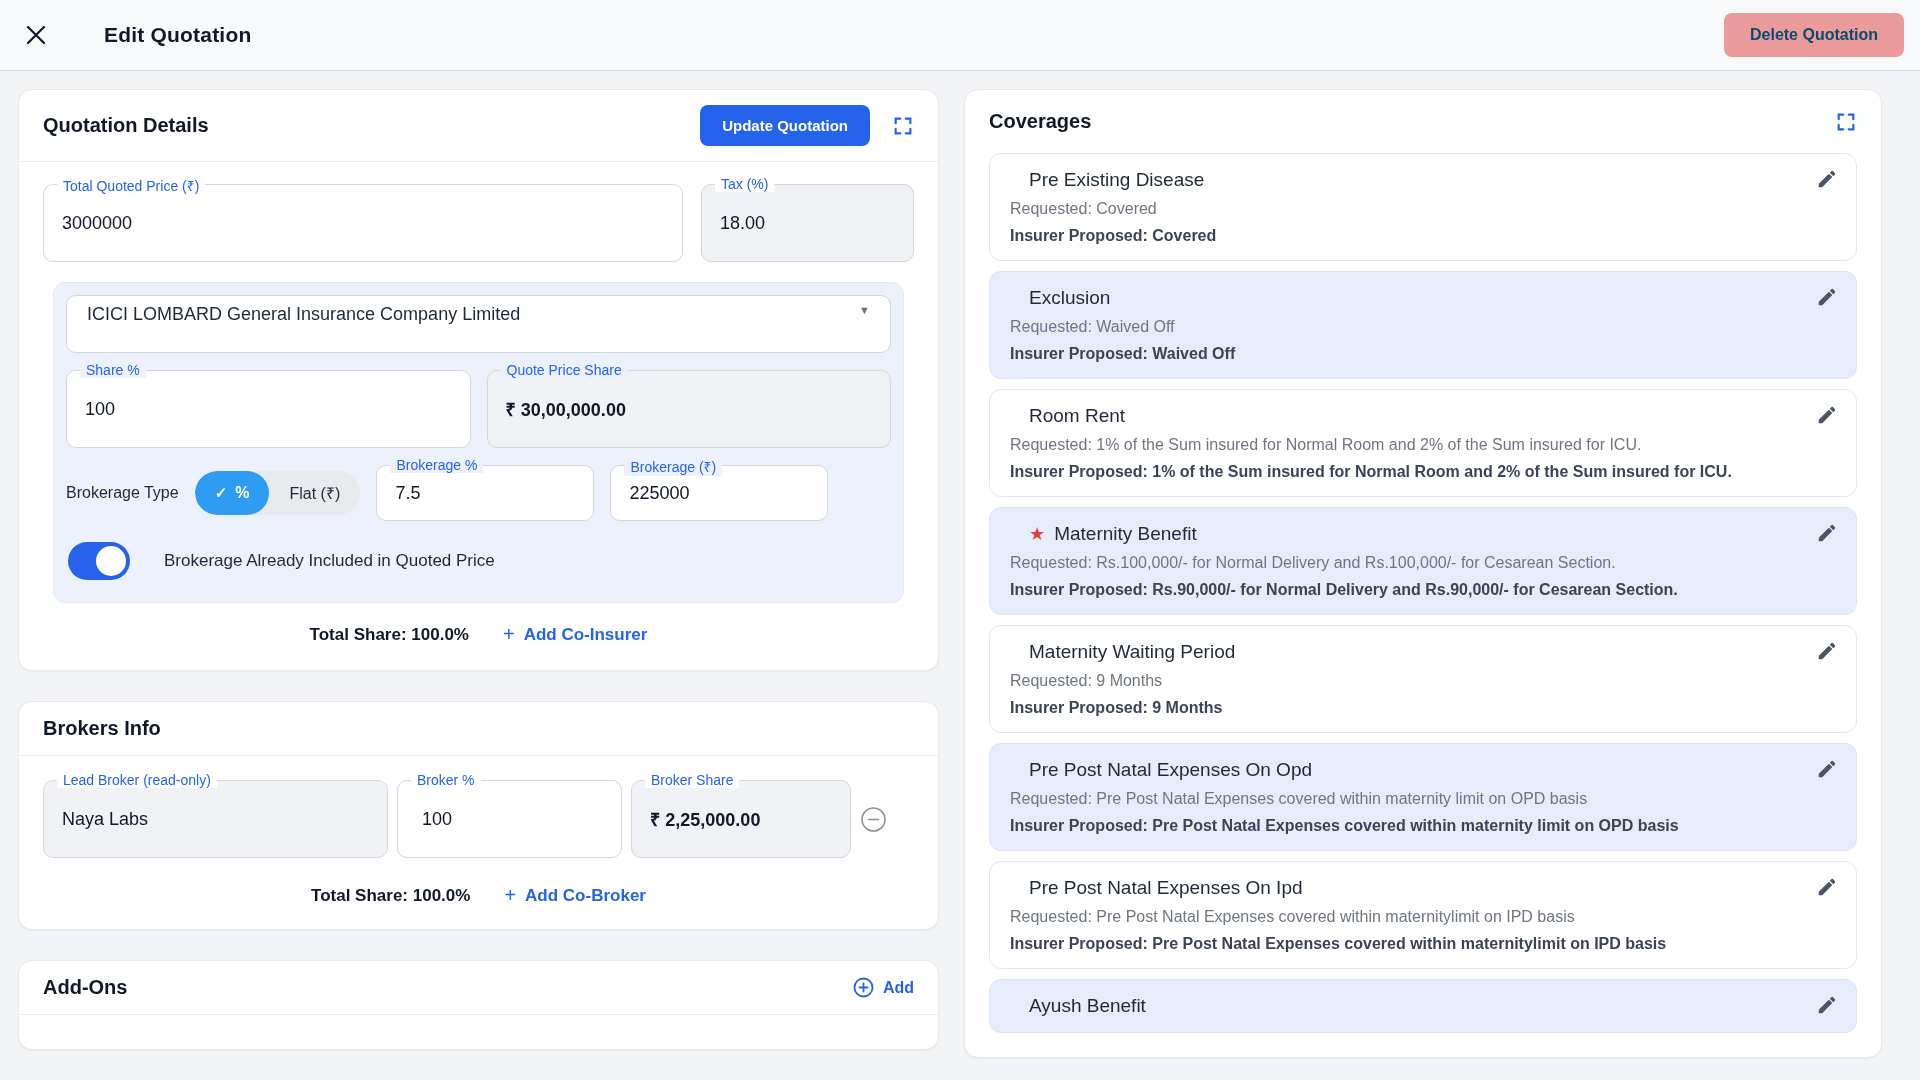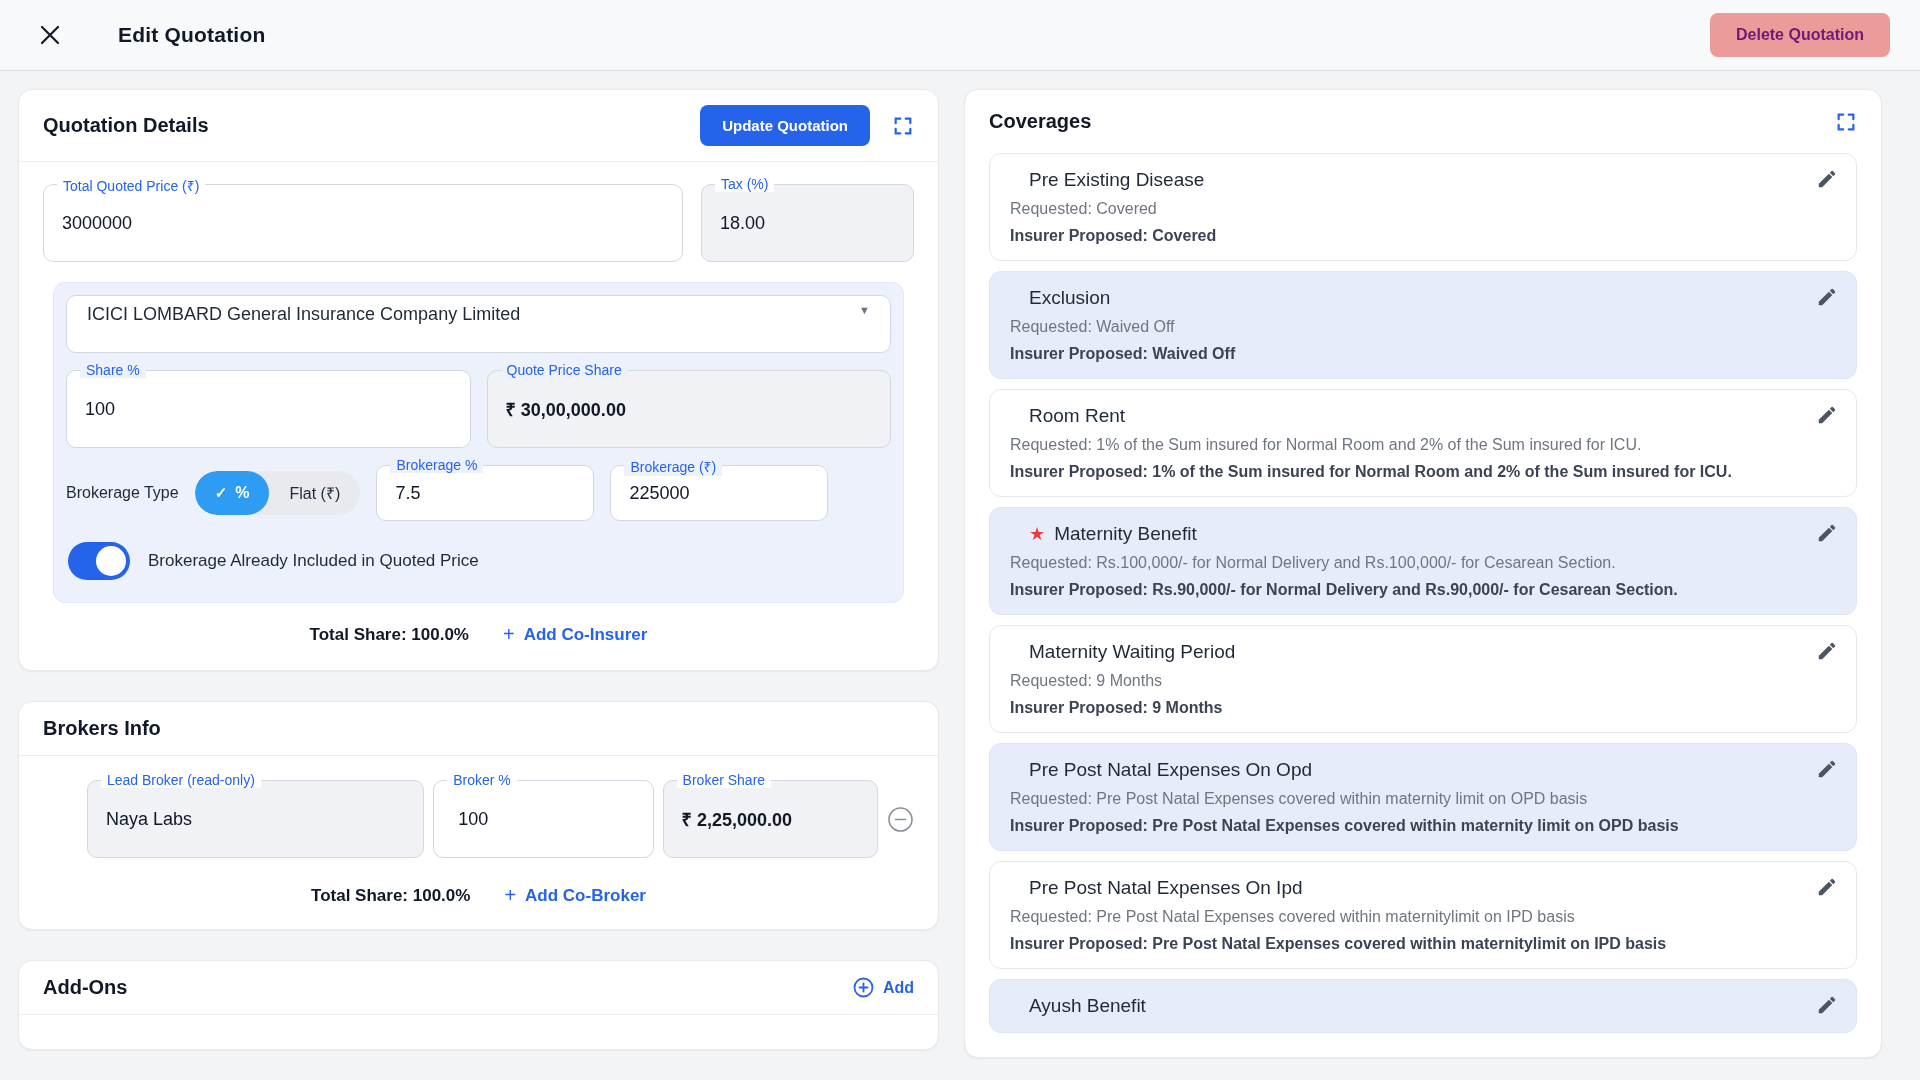--- a/index.html
+++ b/index.html
@@ -1,26 +1,26 @@
 <!DOCTYPE html>
 <html><head>
 <meta charset="utf-8">
 <style>
   * { margin:0; padding:0; box-sizing:border-box; }
   html,body { width:1920px; height:1080px; overflow:hidden; }
   body { background:#f3f4f6; font-family:"Liberation Sans", sans-serif; color:#111827; }
 
   
   .topbar { height:71px; background:#f8f9fa; border-bottom:1px solid #dadce0;
-            display:flex; align-items:center; padding:0 30px;justify-content:flex-end; }
+            display:flex; align-items:center; padding:0 16px;justify-content:flex-end; }
   .close-btn { width:40px; height:40px; display:flex; align-items:center; justify-content:center;
                cursor:pointer; border-radius:8px; }
   .page-title { font-size:21px; font-weight:700; color:#111827; margin-left:48px; letter-spacing:.2px; }
   .topbar-spacer { flex:1; }
-  .delete-btn { background:#ec9b9b; color:#701a75; font-size:16px; font-weight:700;
+  .delete-btn { background:#ec9b9b; color:#0c4a6e; font-size:16px; font-weight:700;
                 border:none; border-radius:8px; padding:13px 26px; cursor:pointer; }
 
   
   .main { display:grid; grid-template-columns:921px 918px; gap:25px; padding:18px 0 0 18px; }
   .col { display:flex; flex-direction:column; gap:30px; }
 
   .card { background:#ffffff; border:1px solid #e7e9ee; border-radius:14px;
           box-shadow:0 1px 2px rgba(16,24,40,.05); }
   .card-head { display:flex; align-items:center; padding:15px 24px; }
   .card-title { font-size:20px; font-weight:600; color:#111827; }
@@ -60,36 +60,36 @@
   .brokerage-row { display:flex; align-items:center; gap:16px; margin-top:17px; }
   .bk-label { font-size:16px; color:#1f2937; white-space:nowrap; }
   .segmented { display:flex; background:#e8eaee; border-radius:24px; height:44px;
                align-items:stretch; overflow:hidden; }
   .seg { display:flex; align-items:center; gap:8px; padding:0 20px; font-size:16px;
          color:#1f2937; cursor:pointer; }
   .seg.active { background:#2d9cf2; color:#fff; border-radius:24px; font-weight:600; }
   .seg .chk { font-size:15px; }
   .bk-field { width:218px; height:56px; }
 
-  .toggle-row { display:flex; align-items:center; gap:18px; margin:21px 2px 10px; }
+  .toggle-row { display:flex; align-items:center; gap:34px; margin:21px 2px 10px; }
   .toggle { width:62px; height:38px; border-radius:19px; background:#2563eb; position:relative;
             cursor:pointer; flex:0 0 auto; }
   .toggle .knob { position:absolute; top:4px; right:4px; width:30px; height:30px;
                   border-radius:50%; background:#fff; }
   .toggle-label { font-size:17px; color:#1f2937; }
 
   .total-row { display:flex; justify-content:center; align-items:center; gap:34px;
                padding:20px 0 24px; }
   .total-text { font-size:17px; font-weight:600; color:#111827; }
   .add-link { display:flex; align-items:center; gap:9px; color:#2563eb; font-size:17px;
               font-weight:600; cursor:pointer; }
   .plus-glyph { font-size:20px; font-weight:400; }
 
   
-  .brokers-body { padding:24px 24px 0; display:flex; gap:9px; align-items:center;margin-left:44px; }
+  .brokers-body { padding:24px 24px 0; display:flex; gap:9px; align-items:center; }
   .minus-ic { cursor:pointer; display:flex; align-items:center; }
 
   
   .addons-spacer { height:34px; }
 
   .stub-card { height:40px; }
 
   
   .cov-card { overflow:hidden; }
   .cov-list { padding:8px 24px 24px; display:flex; flex-direction:column; gap:10px; }

